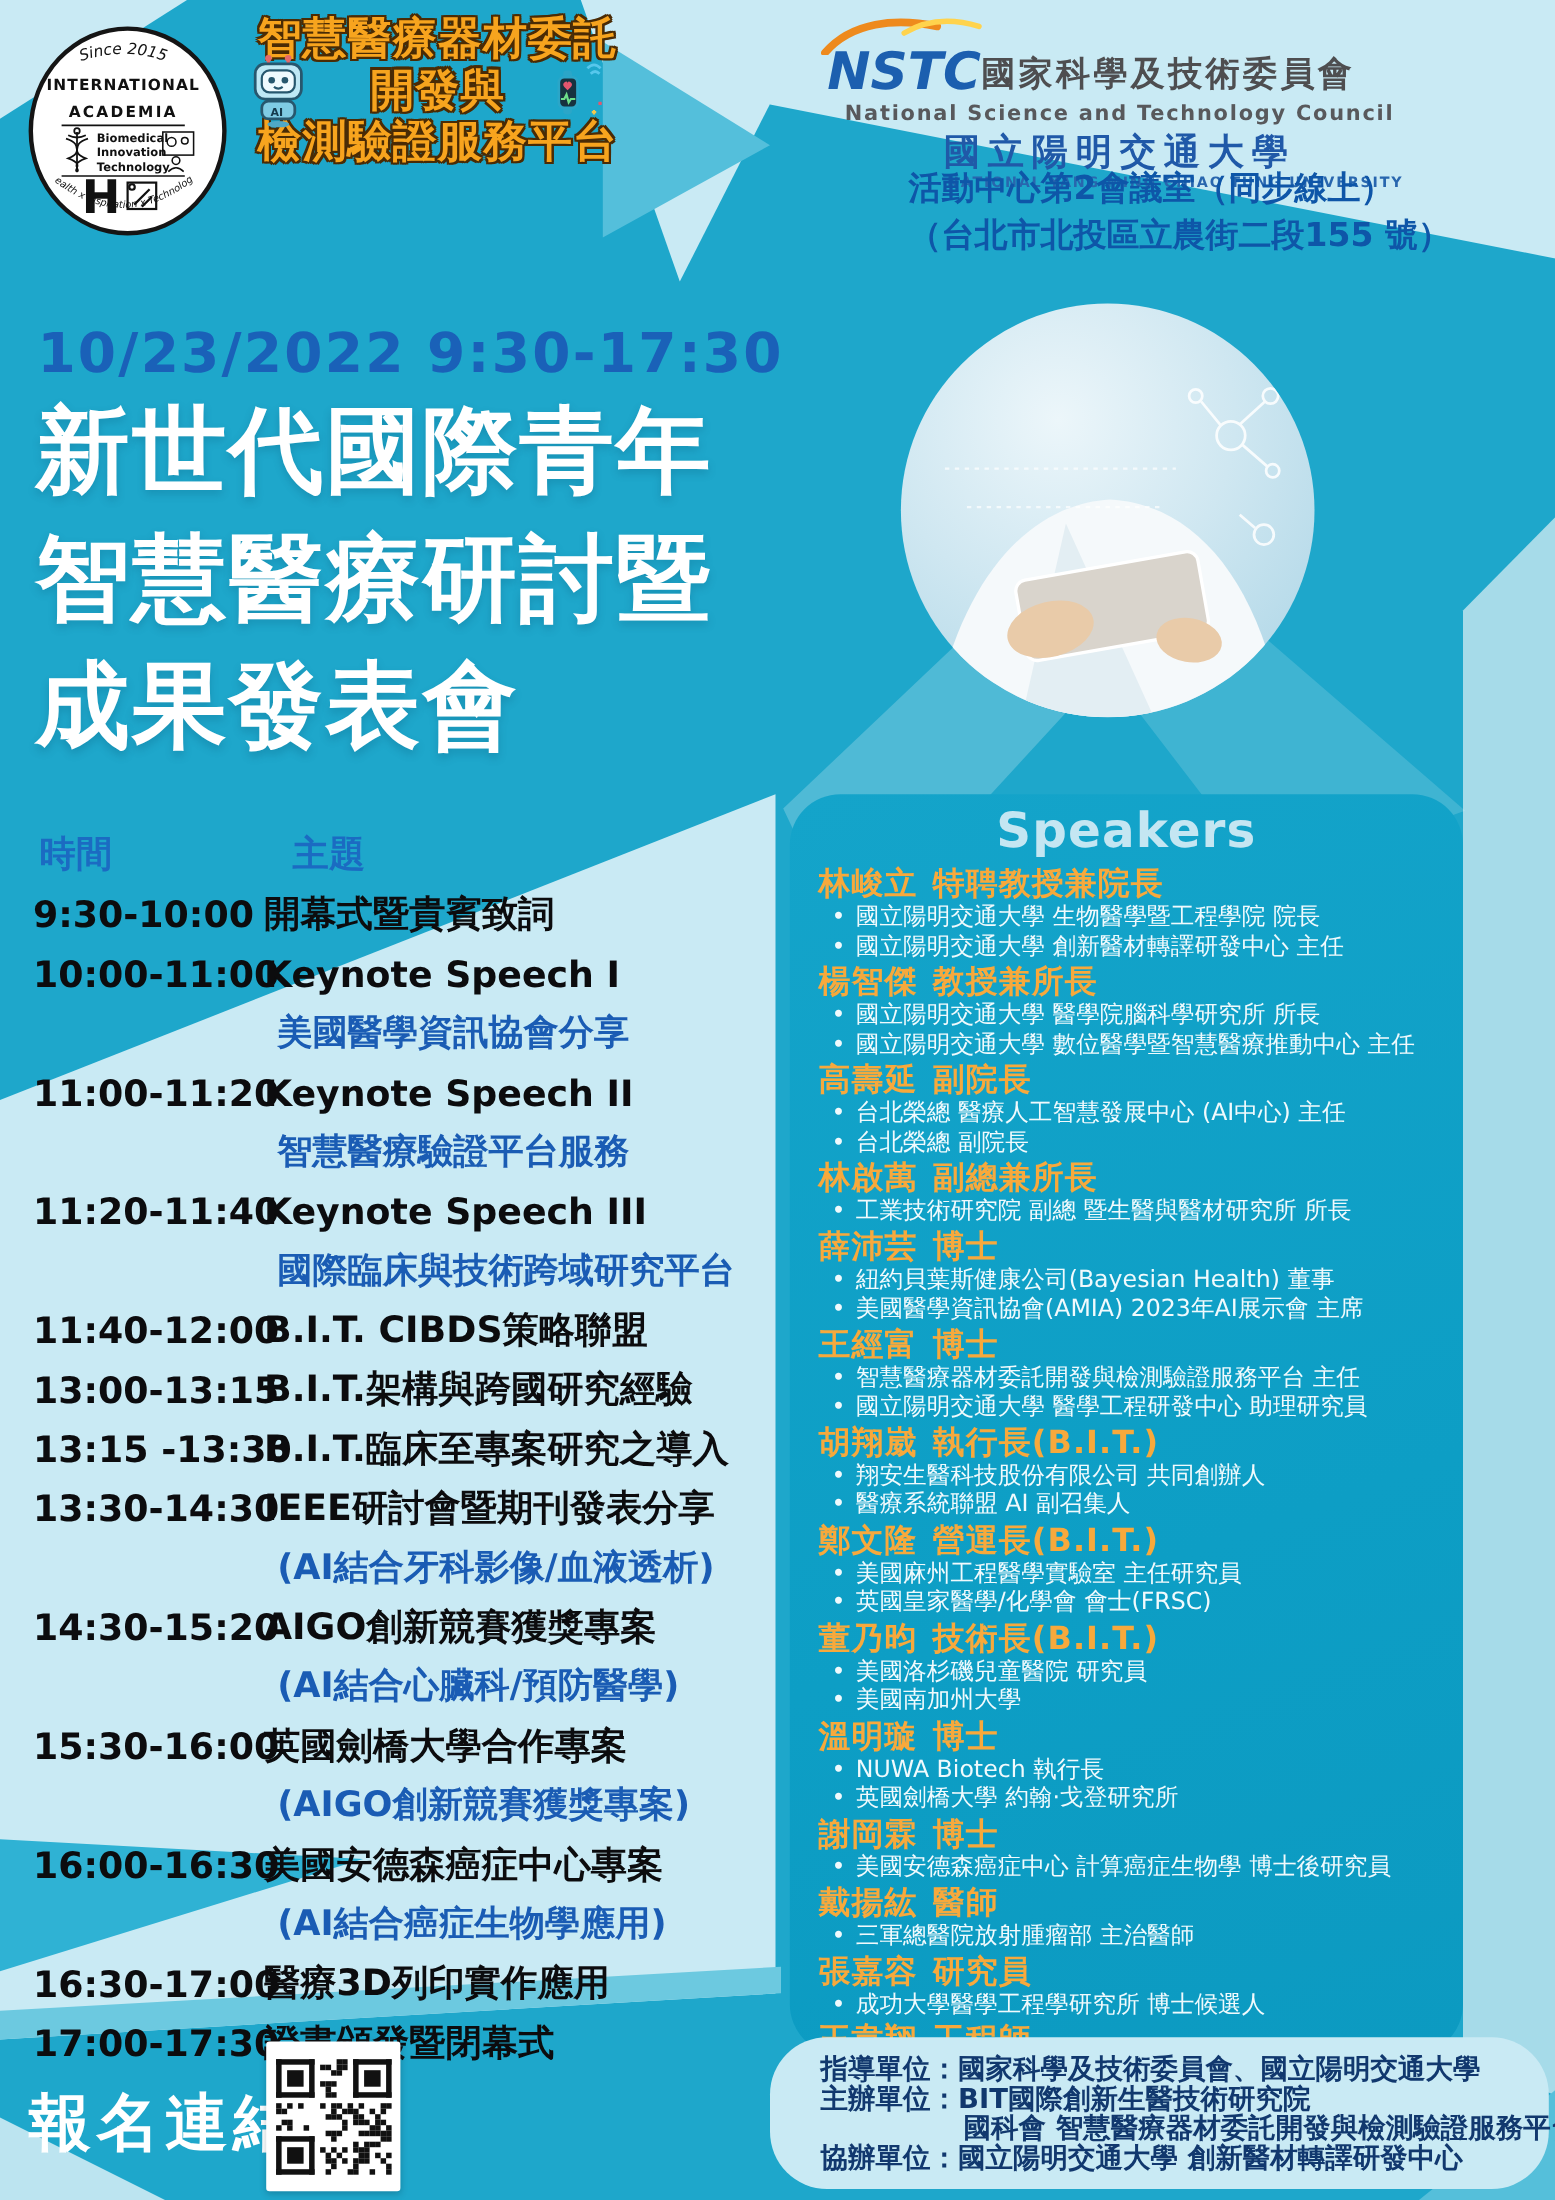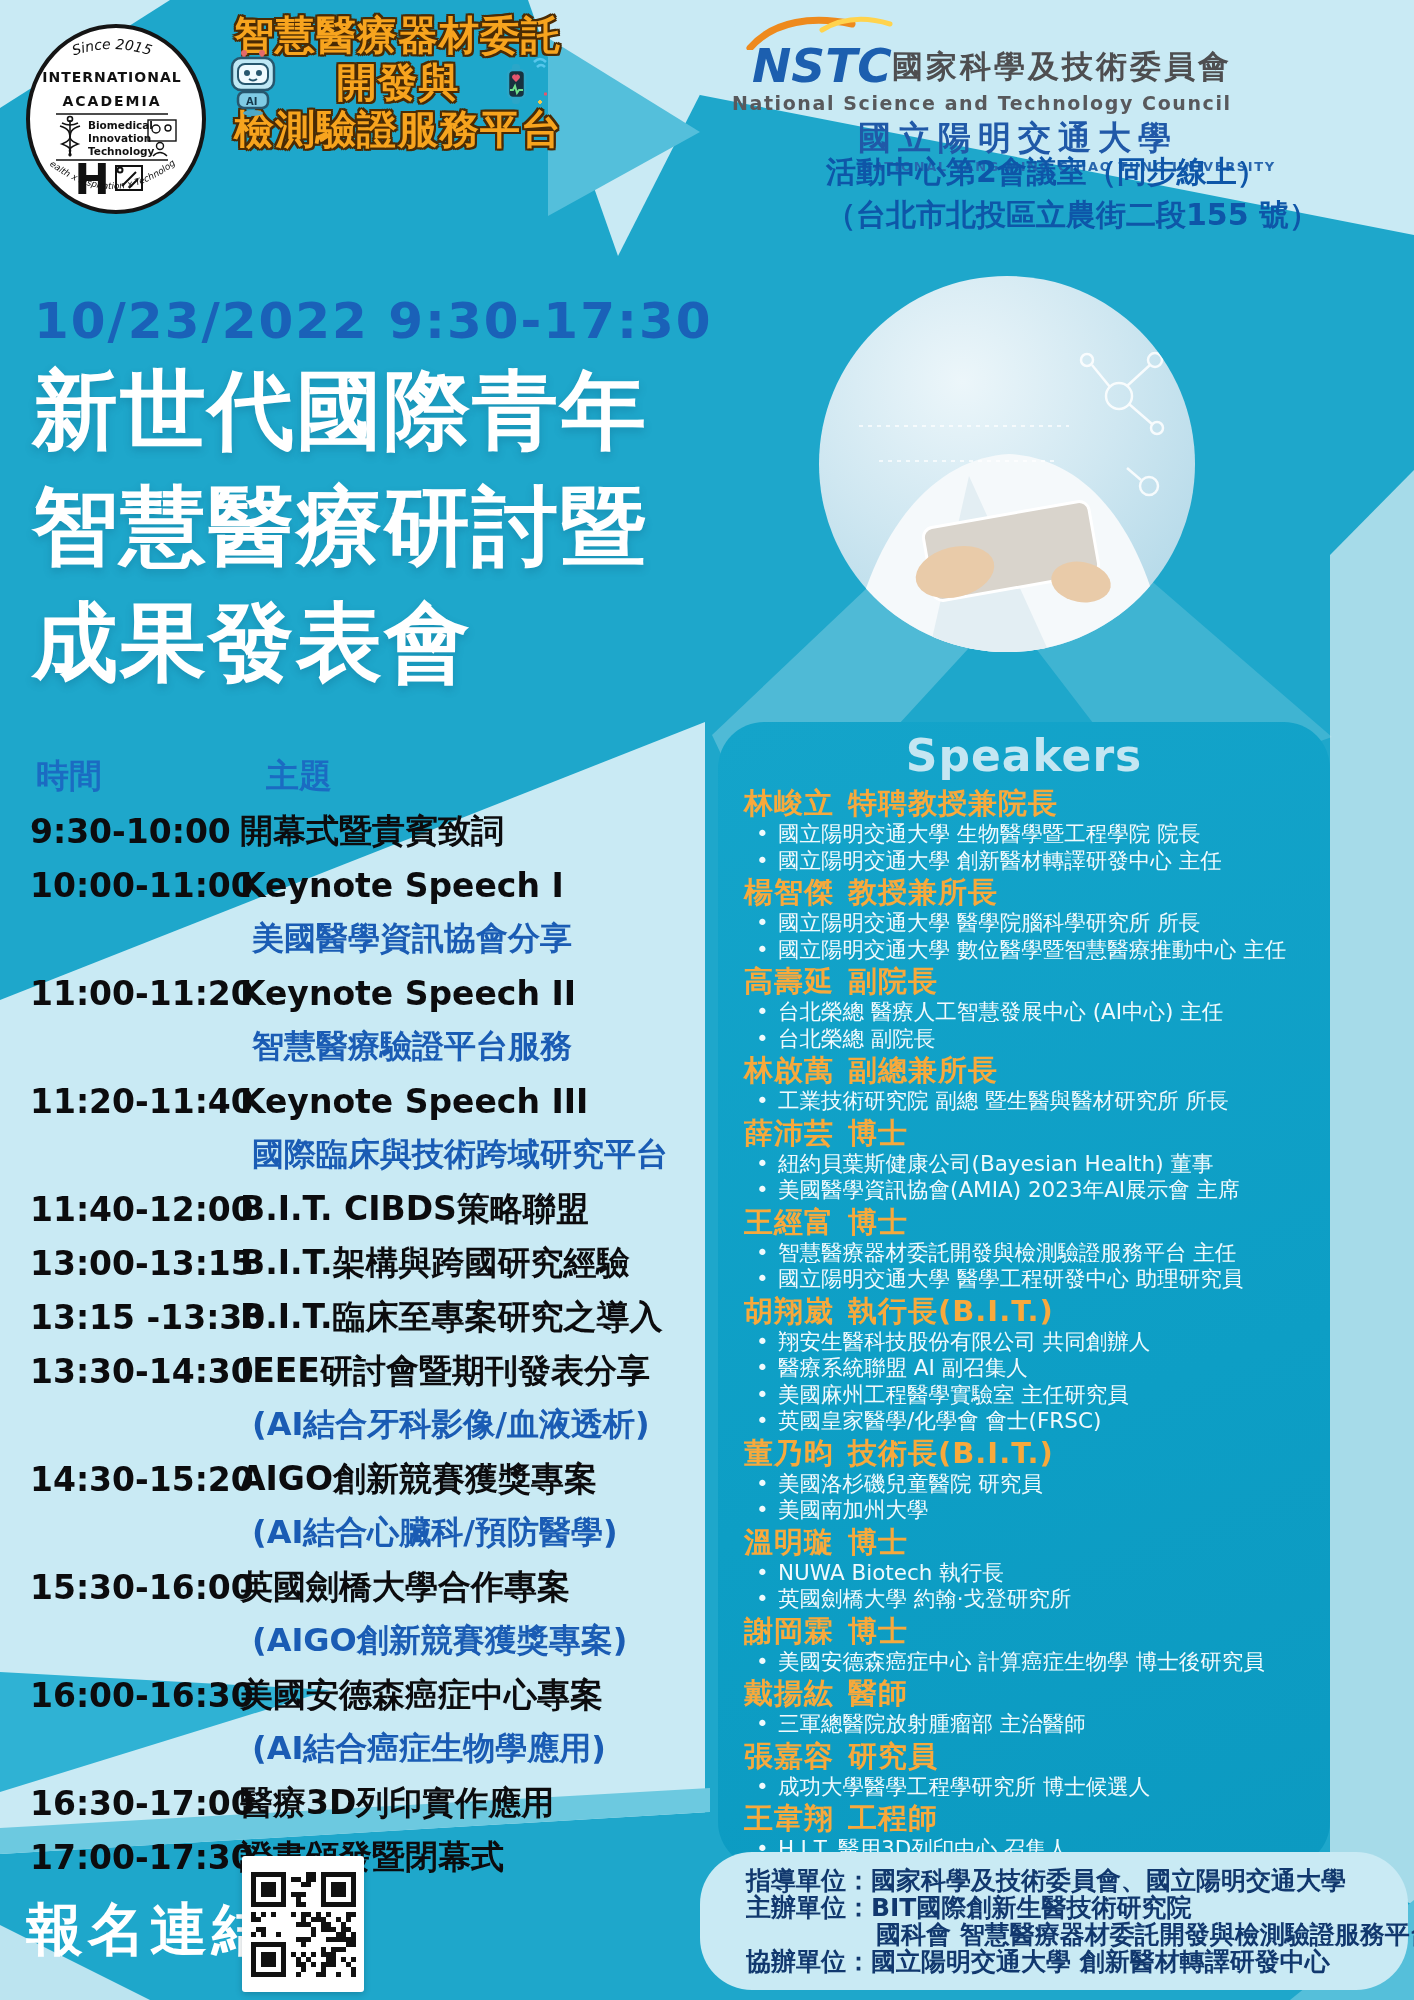--- a/index.html
+++ b/index.html
@@ -28,21 +28,21 @@
     text-shadow:-2px -2px 0 #4A2B05, 2px -2px 0 #4A2B05, -2px 2px 0 #4A2B05, 2px 2px 0 #4A2B05,
                  0 -2px 0 #4A2B05, 0 2px 0 #4A2B05, -2px 0 0 #4A2B05, 2px 0 0 #4A2B05;
   }
   .robot-ic{left:224px; top:50px;}
   .watch-ic{left:504px; top:50px;}
 
   
   .nstc-swoosh{left:744px; top:14px;}
   .nstc-acro{left:752px; top:38px; font-size:47px; font-weight:900; font-style:italic; color:#1C5FAF; letter-spacing:0;text-align:center;}
   .nstc-zh{left:892px; top:46px; font-size:31px; font-weight:700; color:#4E4E50; letter-spacing:3px;}
-  .nstc-en{left:732px; top:92px; font-size:19px; font-weight:700; color:#58595C; letter-spacing:1.6px;}
+  .nstc-en{left:768px; top:92px; font-size:19px; font-weight:700; color:#58595C; letter-spacing:1.6px;}
   .uni-zh{left:858px; top:116px; font-size:33px; font-weight:700; color:#2059A8; letter-spacing:7px;}
   .uni-en{left:861px; top:159px; font-size:13px; font-weight:600; color:#2866AE; letter-spacing:1.6px;}
 
   
   .venue{left:826px; top:150px; width:575px; font-size:30px; font-weight:800; color:#0E56A8; line-height:43px;}
 
   
   .date{left:34px; top:292px; font-size:50px; font-weight:800; color:#1A61B8; letter-spacing:2px;}
   .title{left:32px; top:352px; width:640px; font-size:86px; line-height:116px; font-weight:900; color:#fff; letter-spacing:2px;
          text-shadow:0 4px 8px rgba(0,70,100,.22);}
@@ -435,20 +435,21 @@
         <div class="sp-b">工業技術研究院 副總 暨生醫與醫材研究所 所長</div>
         <div class="sp-name"><span>薛沛芸</span><span class="sp-title">博士</span></div>
         <div class="sp-b">紐約貝葉斯健康公司(Bayesian Health)  董事</div>
         <div class="sp-b">美國醫學資訊協會(AMIA) 2023年AI展示會 主席</div>
         <div class="sp-name"><span>王經富</span><span class="sp-title">博士</span></div>
         <div class="sp-b">智慧醫療器材委託開發與檢測驗證服務平台  主任</div>
         <div class="sp-b">國立陽明交通大學 醫學工程研發中心 助理研究員</div>
         <div class="sp-name"><span>胡翔崴</span><span class="sp-title">執行長(B.I.T.)</span></div>
         <div class="sp-b">翔安生醫科技股份有限公司  共同創辦人</div>
         <div class="sp-b">醫療系統聯盟 AI 副召集人</div>
+        <div class="sp-name"><span>鄭文隆</span><span class="sp-title">營運長(B.I.T.)</span></div>
         <div class="sp-b">美國麻州工程醫學實驗室 主任研究員</div>
         <div class="sp-b">英國皇家醫學/化學會 會士(FRSC)</div>
         <div class="sp-name"><span>董乃昀</span><span class="sp-title">技術長(B.I.T.)</span></div>
         <div class="sp-b">美國洛杉磯兒童醫院  研究員</div>
         <div class="sp-b">美國南加州大學</div>
         <div class="sp-name"><span>溫明璇</span><span class="sp-title">博士</span></div>
         <div class="sp-b">NUWA Biotech 執行長</div>
         <div class="sp-b">英國劍橋大學 約翰·戈登研究所</div>
         <div class="sp-name"><span>謝岡霖</span><span class="sp-title">博士</span></div>
         <div class="sp-b">美國安德森癌症中心 計算癌症生物學 博士後研究員</div>

